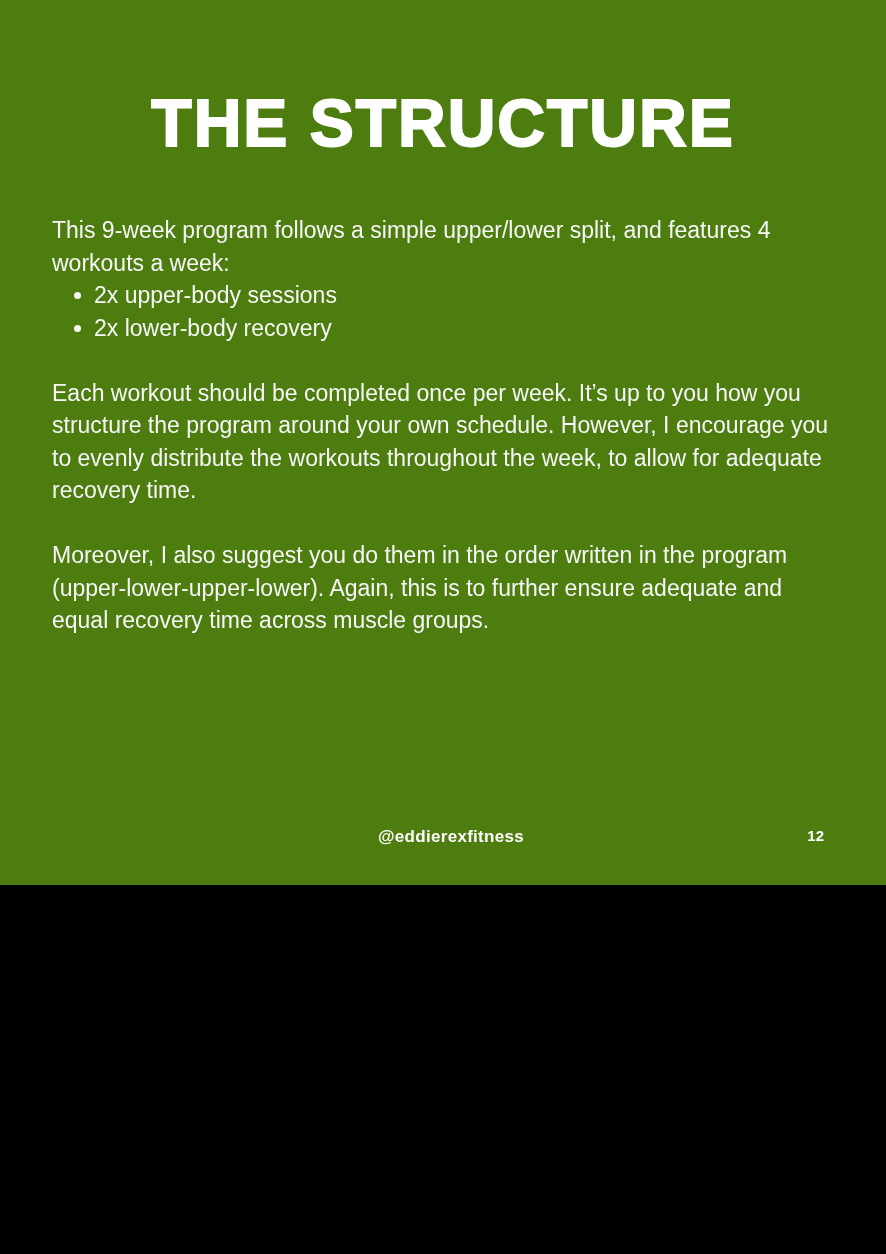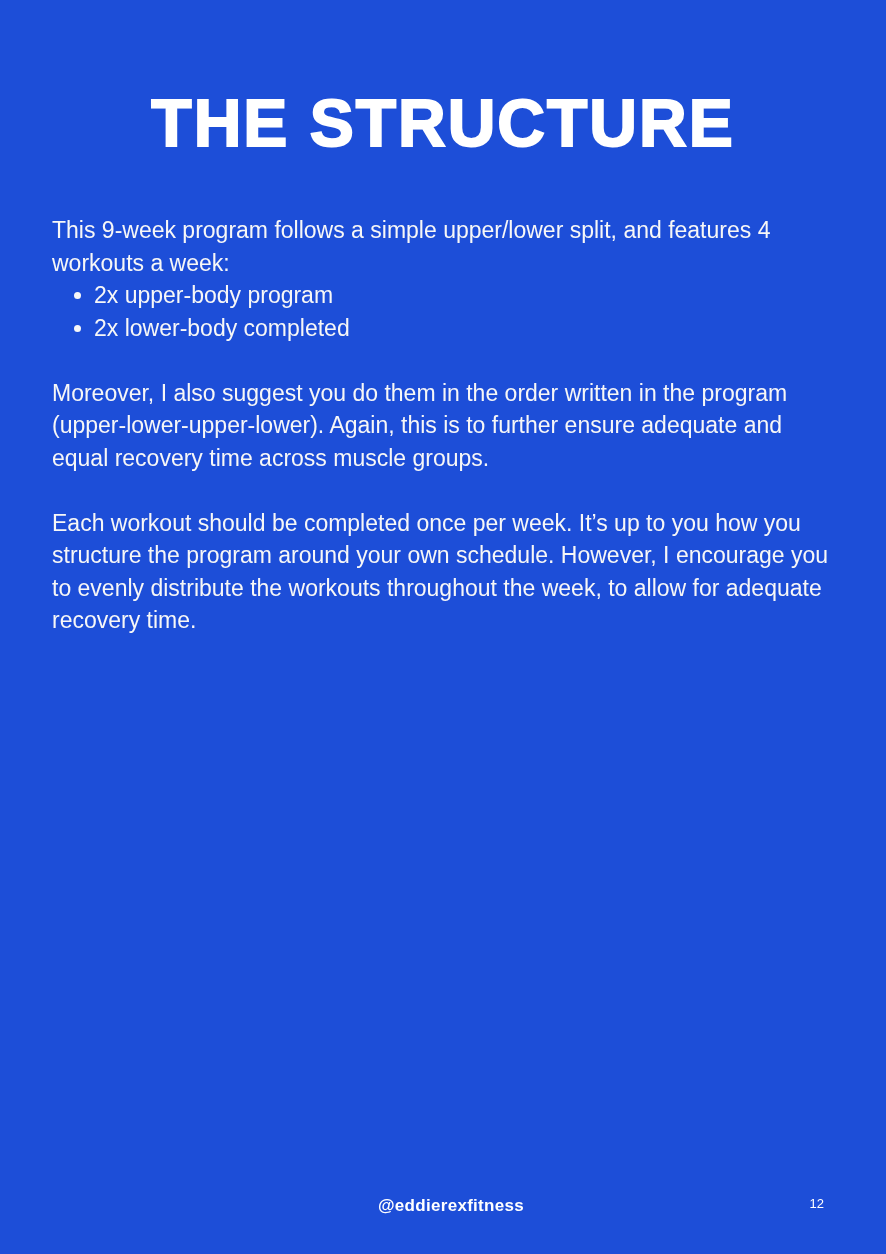--- a/index.html
+++ b/index.html
@@ -3,22 +3,22 @@
 <meta charset="utf-8">
 <style>
   html, body {
     margin: 0;
     padding: 0;
     background: #000000;
   }
   .page {
     position: relative;
     width: 886px;
-    height: 1254px;
-    background: #1d4ed8;
+    height: 885px;
+    background: #4d7c0f;
     color: #ffffff;
     font-family: "Liberation Sans", sans-serif;
     overflow: hidden;
     box-sizing: border-box;
   }
   .page-title {
     margin: 0;
     padding-top: 90px;
     text-align: center;
     font-size: 66px;
@@ -73,44 +73,44 @@
     text-align: center;
     font-size: 17px;
     font-weight: bold;
     letter-spacing: 0.3px;
     color: #ffffff;
   }
   .page-number {
     position: absolute;
     right: 62px;
     top: 0;
-    font-size: 13px;
-    font-weight: 400;
+    font-size: 15px;
+    font-weight: 700;
     color: #ffffff;
   }
 </style>
 </head>
 <body>
 
 <div class="page">
 
   <h1 class="page-title">THE STRUCTURE</h1>
 
   <div class="body-content">
 
     <p class="intro-paragraph">This 9-week program follows a simple upper/lower split, and features 4 workouts a week:</p>
 
     <ul class="bullet-list">
-      <li>2x upper-body program</li>
-      <li>2x lower-body completed</li>
+      <li>2x upper-body sessions</li>
+      <li>2x lower-body recovery</li>
     </ul>
 
+    <p>Each workout should be completed once per week. It’s up to you how you structure the program around your own schedule. However, I encourage you to evenly distribute the workouts throughout the week, to allow for adequate recovery time.</p>
+
     <p>Moreover, I also suggest you do them in the order written in the program (upper-lower-upper-lower). Again, this is to further ensure adequate and equal recovery time across muscle groups.</p>
-
-    <p>Each workout should be completed once per week. It’s up to you how you structure the program around your own schedule. However, I encourage you to evenly distribute the workouts throughout the week, to allow for adequate recovery time.</p>
 
   </div>
 
   <div class="footer">
     <span class="social-handle">@eddierexfitness</span>
     <span class="page-number">12</span>
   </div>
 
 </div>
 

